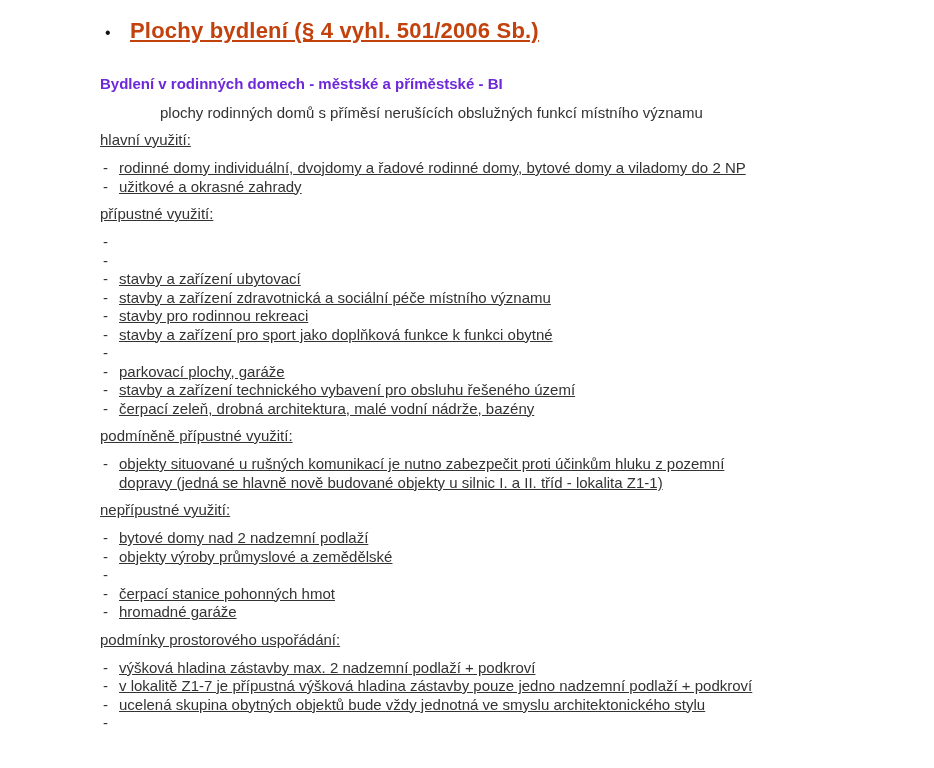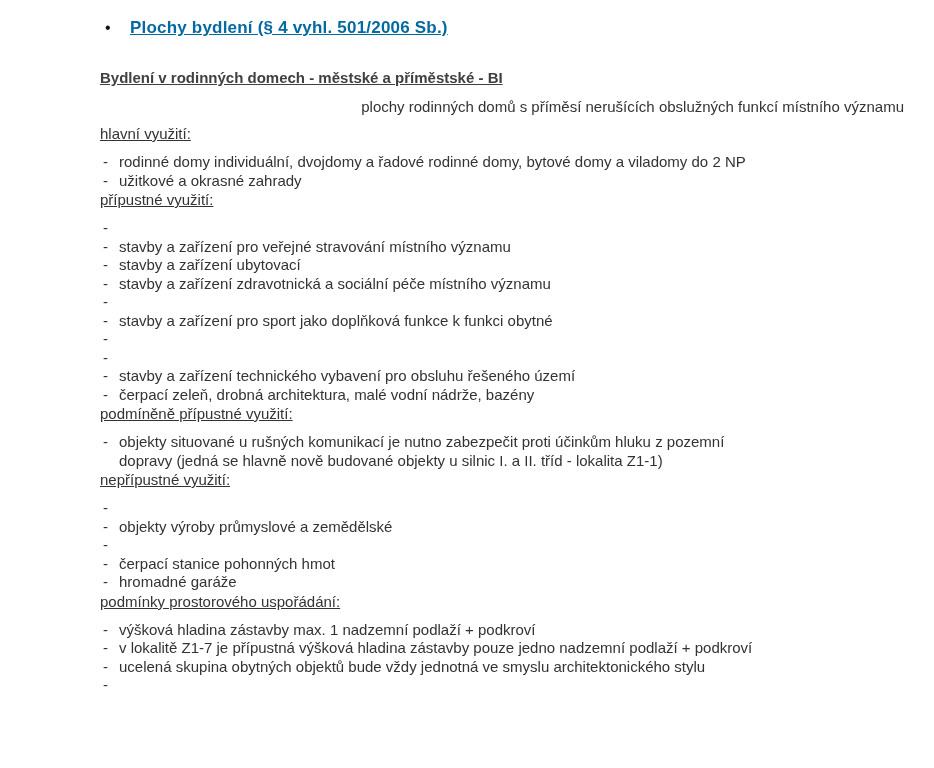--- a/index.html
+++ b/index.html
@@ -25,59 +25,60 @@
     margin-bottom: 30px;
   }
   .title-bullet {
     font-size: 16px;
     color: #111111;
     width: 30px;
     padding-left: 5px;
     box-sizing: border-box;
   }
   .title-text {
-    font-size: 17px;
+    font-size: 22px;
     font-weight: bold;
-    color: #0369a1;
+    color: #c2410c;
     text-decoration: underline;
     letter-spacing: 0.2px;
   }
   .subtitle {
     font-weight: bold;
-    color: #404040;
+    color: #6d28d9;
     line-height: 19px;
     margin-bottom: 10px;
-    text-decoration: underline;
   }
   .intro {
+    margin-left: 60px;
     line-height: 19px;
     margin-bottom: 8px;
-    text-align: right;
   }
   .section {
+    margin-top: 8px;
   }
   .section-label {
     text-decoration: underline;
     line-height: 19px;
   }
   .list {
     margin-top: 10px;
   }
   .row {
     display: flex;
     line-height: 18.5px;
   }
   .dash {
     width: 19px;
     padding-left: 3px;
     box-sizing: border-box;
     flex: 0 0 19px;
   }
   .item-text {
     max-width: 645px;
+    text-decoration: underline;
   }
 </style>
 </head>
 <body>
 
 <div class="page">
   <div class="title-row">
     <span class="title-bullet">•</span>
     <span class="title-text">Plochy bydlení (§ 4 vyhl. 501/2006 Sb.)</span>
   </div>
@@ -98,42 +99,43 @@
         </div>
       </div>
       <div class="section">
         <div class="section-label">přípustné využití:</div>
         <div class="list">
           <div class="row">
             <span class="dash">-</span>
           </div>
           <div class="row">
             <span class="dash">-</span>
-            <span class="item-text">stavby a zařízení pro veřejné stravování místního významu</span>
           </div>
           <div class="row">
             <span class="dash">-</span>
             <span class="item-text">stavby a zařízení ubytovací</span>
           </div>
           <div class="row">
             <span class="dash">-</span>
             <span class="item-text">stavby a zařízení zdravotnická a sociální péče místního významu</span>
           </div>
           <div class="row">
             <span class="dash">-</span>
+            <span class="item-text">stavby pro rodinnou rekreaci</span>
           </div>
           <div class="row">
             <span class="dash">-</span>
             <span class="item-text">stavby a zařízení pro sport jako doplňková funkce k funkci obytné</span>
           </div>
           <div class="row">
             <span class="dash">-</span>
           </div>
           <div class="row">
             <span class="dash">-</span>
+            <span class="item-text">parkovací plochy, garáže</span>
           </div>
           <div class="row">
             <span class="dash">-</span>
             <span class="item-text">stavby a zařízení technického vybavení pro obsluhu řešeného území</span>
           </div>
           <div class="row">
             <span class="dash">-</span>
             <span class="item-text">čerpací zeleň, drobná architektura, malé vodní nádrže, bazény</span>
           </div>
         </div>
@@ -145,20 +147,21 @@
             <span class="dash">-</span>
             <span class="item-text">objekty situované u rušných komunikací je nutno zabezpečit proti účinkům hluku z pozemní dopravy (jedná se hlavně nově budované objekty u silnic I. a II. tříd - lokalita Z1-1)</span>
           </div>
         </div>
       </div>
       <div class="section">
         <div class="section-label">nepřípustné využití:</div>
         <div class="list">
           <div class="row">
             <span class="dash">-</span>
+            <span class="item-text">bytové domy nad 2 nadzemní podlaží</span>
           </div>
           <div class="row">
             <span class="dash">-</span>
             <span class="item-text">objekty výroby průmyslové a zemědělské</span>
           </div>
           <div class="row">
             <span class="dash">-</span>
           </div>
           <div class="row">
             <span class="dash">-</span>
@@ -168,21 +171,21 @@
             <span class="dash">-</span>
             <span class="item-text">hromadné garáže</span>
           </div>
         </div>
       </div>
       <div class="section">
         <div class="section-label">podmínky prostorového uspořádání:</div>
         <div class="list">
           <div class="row">
             <span class="dash">-</span>
-            <span class="item-text">výšková hladina zástavby max. 1 nadzemní podlaží + podkroví</span>
+            <span class="item-text">výšková hladina zástavby max. 2 nadzemní podlaží + podkroví</span>
           </div>
           <div class="row">
             <span class="dash">-</span>
             <span class="item-text">v lokalitě Z1-7 je přípustná výšková hladina zástavby pouze jedno nadzemní podlaží + podkroví</span>
           </div>
           <div class="row">
             <span class="dash">-</span>
             <span class="item-text">ucelená skupina obytných objektů bude vždy jednotná ve smyslu architektonického stylu</span>
           </div>
           <div class="row">

